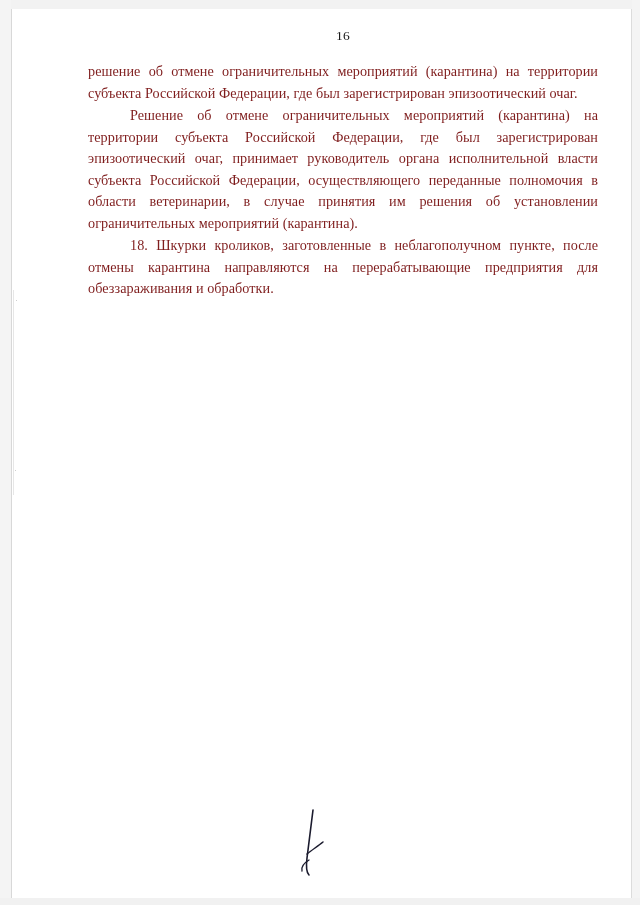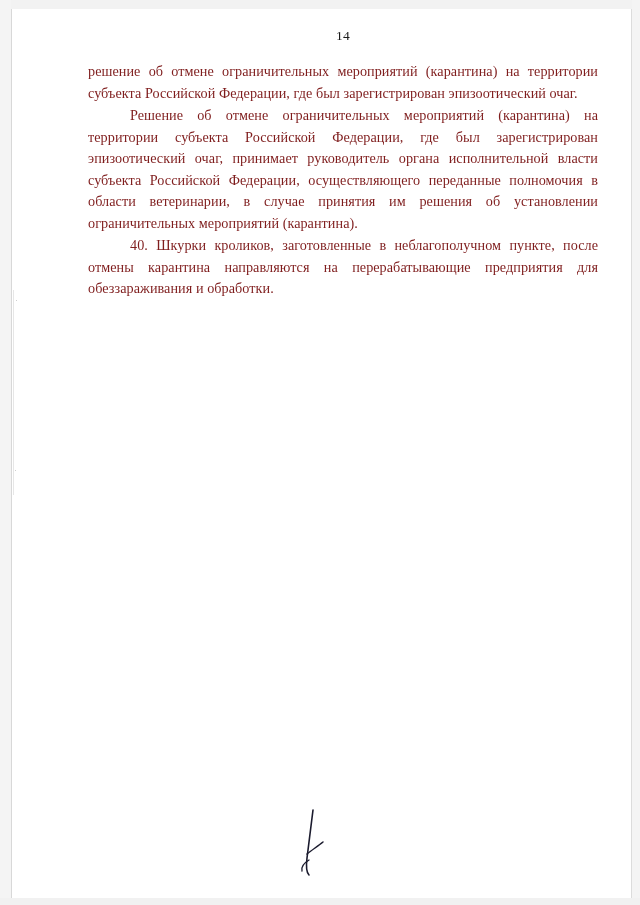--- a/index.html
+++ b/index.html
@@ -127,25 +127,25 @@
   <div class="scan-edge-right"></div>
   <div class="scan-edge-bottom"></div>
   <div class="page-border-left"></div>
   <div class="page-border-right"></div>
   <div class="faint-line"></div>
   <div class="speck" style="left:16px; top:300px; width:1px; height:1px;"></div>
   <div class="speck" style="left:15px; top:470px; width:1px; height:1px;"></div>
 
   <div class="content">
 
-    <div class="page-number">14</div>
+    <div class="page-number">16</div>
 
     <p class="para">решение об отмене ограничительных мероприятий (карантина) на территории субъекта Российской Федерации, где был зарегистрирован эпизоотический очаг.</p>
     <p class="para indent">Решение об отмене ограничительных мероприятий (карантина) на территории субъекта Российской Федерации, где был зарегистрирован эпизоотический очаг, принимает руководитель органа исполнительной власти субъекта Российской Федерации, осуществляющего переданные полномочия в области ветеринарии, в случае принятия им решения об установлении ограничительных мероприятий (карантина).</p>
-    <p class="para indent">40. Шкурки кроликов, заготовленные в неблагополучном пункте, после отмены карантина направляются на перерабатывающие предприятия для обеззараживания и обработки.</p>
+    <p class="para indent">18. Шкурки кроликов, заготовленные в неблагополучном пункте, после отмены карантина направляются на перерабатывающие предприятия для обеззараживания и обработки.</p>
 
   </div>
 
   <div class="signature">
     <svg width="60" height="70" viewBox="0 0 60 70" xmlns="http://www.w3.org/2000/svg">
       <path d="M20 2 C18 18, 16 34, 14 50 C13 58, 13 64, 16 67" stroke="#1b1b2e" stroke-width="1.6" fill="none" stroke-linecap="round"></path>
       <path d="M14 46 C19 42, 25 38, 30 34" stroke="#1b1b2e" stroke-width="1.5" fill="none" stroke-linecap="round"></path>
       <path d="M16 52 C11 55, 8 59, 9 63" stroke="#1b1b2e" stroke-width="1.3" fill="none" stroke-linecap="round"></path>
     </svg>
   </div>

